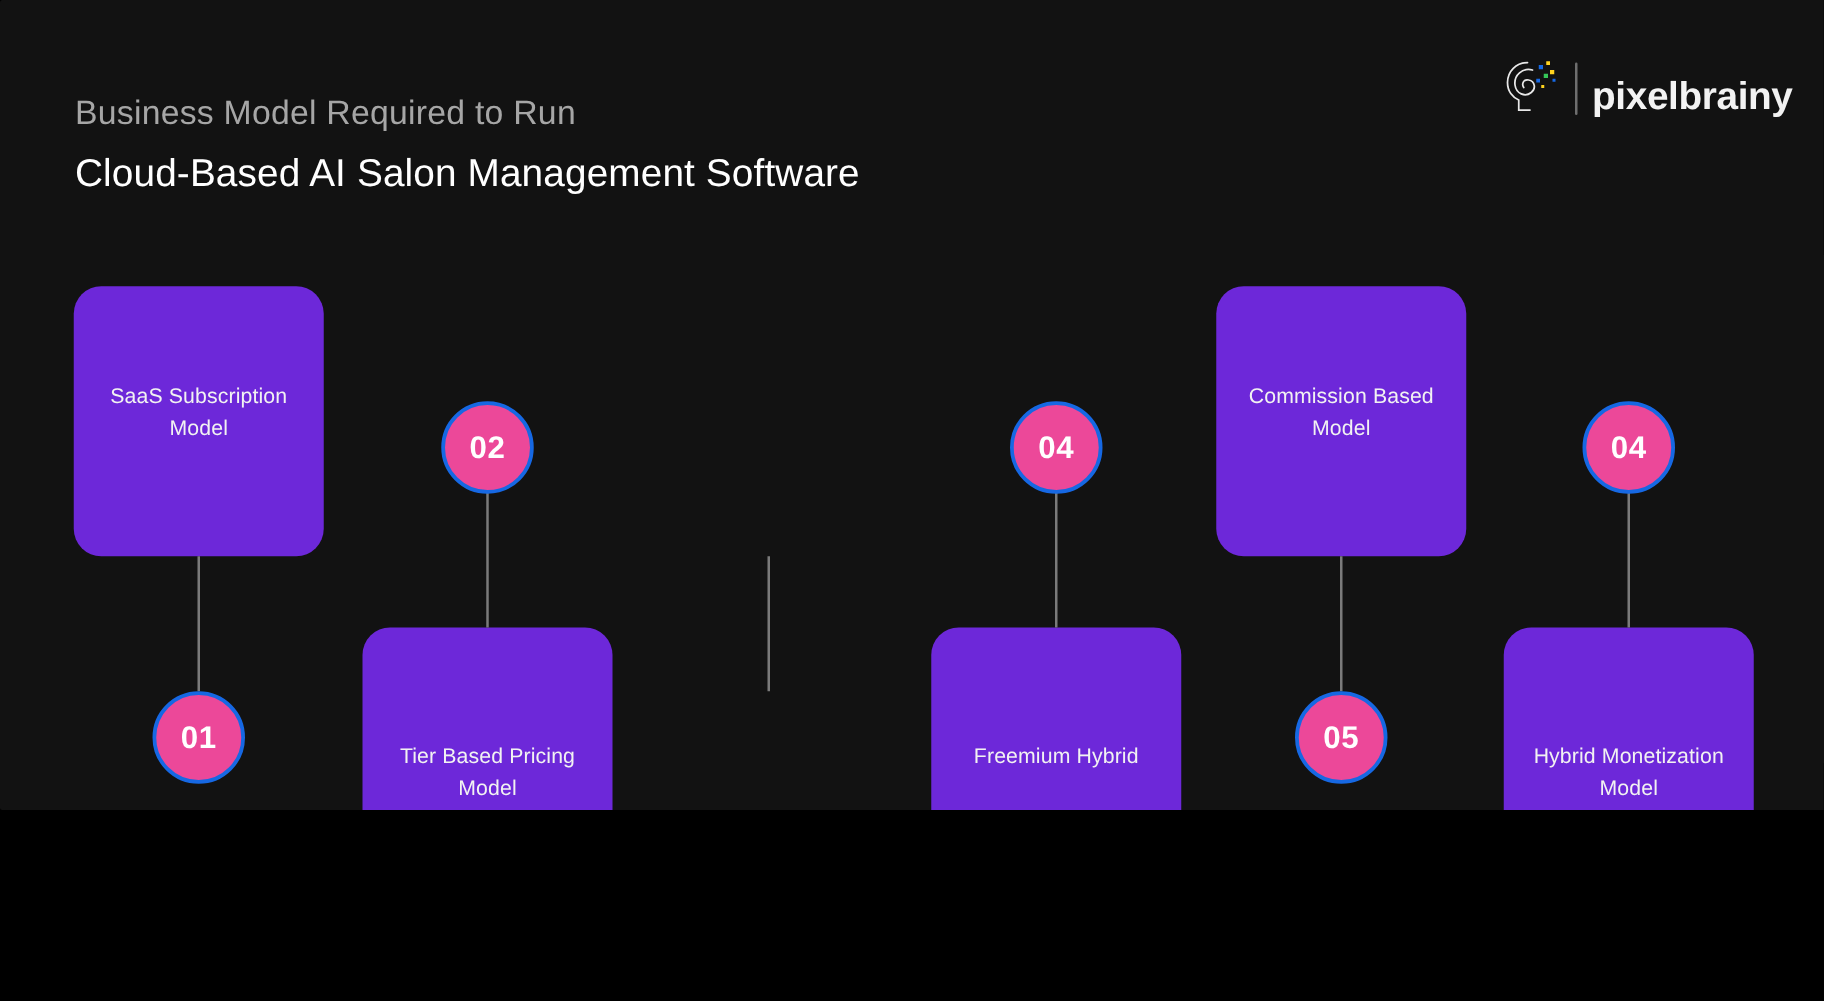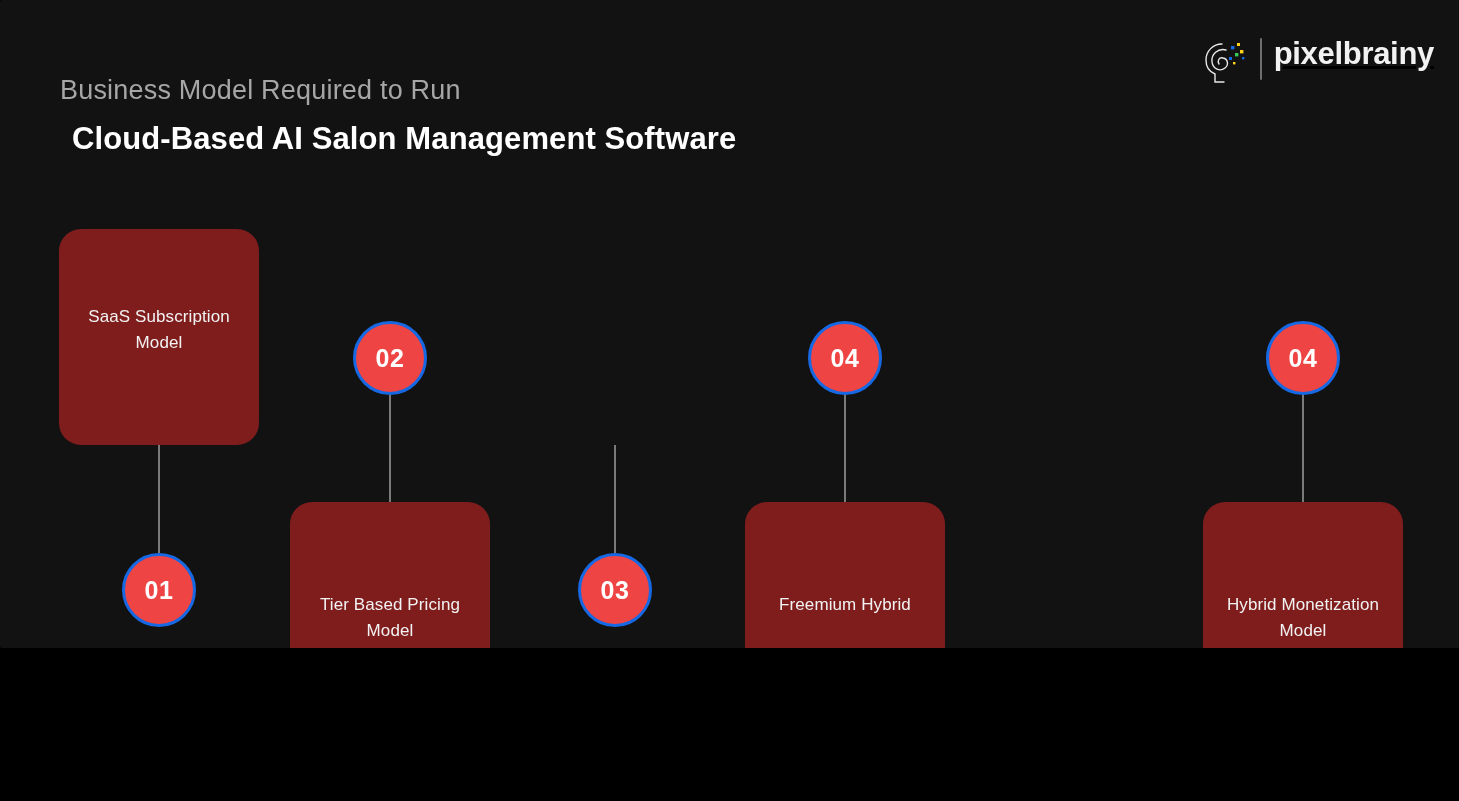--- a/index.html
+++ b/index.html
@@ -36,38 +36,37 @@
     font-size: 27px;
     font-weight: 400;
     letter-spacing: 0.2px;
     color: #a6a6a6;
     line-height: 1.25;
     margin: 0 0 12px 0;
     white-space: nowrap;
   }
   .headline {
     font-size: 31px;
-    font-weight: 700;
+    font-weight: 400;
     letter-spacing: 0.1px;
     color: #ffffff;
     line-height: 1.25;
-    margin: 12px;
+    margin: 0;
     white-space: nowrap;
   }
 
   
   .logo {
     position: absolute;
     right: 44px;
     top: 38px;
     display: flex;
-    align-items: flex-start;
+    align-items: flex-end;
     gap: 12px;
     height: 54px;
-    text-decoration: underline;
   }
   .logo-mark {
     width: 46px;
     height: 48px;
     display: block;
   }
   .logo-divider {
     width: 2px;
     height: 42px;
     background: #6e6e6e;
@@ -97,21 +96,21 @@
     top: 0;
     width: 230px;
     height: 801px;
   }
 
   .card {
     position: absolute;
     left: 15px;
     width: 200px;
     height: 216px;
-    background: #7f1d1d;
+    background: #6d28d9;
     border-radius: 22px;
     box-sizing: border-box;
     display: flex;
     justify-content: center;
   }
   .card-label {
     font-size: 17px;
     font-weight: 500;
     color: #f2f2f2;
     line-height: 1.55;
@@ -145,21 +144,21 @@
     background: #7a7a7a;
   }
 
   .badge {
     position: absolute;
     left: 78px;
     width: 74px;
     height: 74px;
     border-radius: 50%;
     border: 3px solid #1668e3;
-    background: #ef4444;
+    background: #ec4899;
     display: flex;
     align-items: center;
     justify-content: center;
     box-sizing: border-box;
   }
   .badge-num {
     font-size: 25px;
     font-weight: 700;
     color: #ffffff;
     letter-spacing: 0.5px;
@@ -209,35 +208,41 @@
         <div class="card-label">Tier Based Pricing Model</div>
       </div>
       <div class="connector"></div>
       <div class="badge">
         <span class="badge-num">02</span>
       </div>
     </div>
 
     <div class="col up" style="left:500px">
       <div class="connector"></div>
-      <div class="badge">
-        <span class="badge-num">03</span>
-      </div>
     </div>
 
     <div class="col down" style="left:730px">
       <div class="card">
         <div class="card-label">Freemium Hybrid</div>
       </div>
       <div class="connector"></div>
       <div class="badge">
         <span class="badge-num">04</span>
       </div>
     </div>
 
+    <div class="col up" style="left:958px">
+      <div class="card">
+        <div class="card-label">Commission Based Model</div>
+      </div>
+      <div class="connector"></div>
+      <div class="badge">
+        <span class="badge-num">05</span>
+      </div>
+    </div>
 
     <div class="col down" style="left:1188px">
       <div class="card">
         <div class="card-label">Hybrid Monetization Model</div>
       </div>
       <div class="connector"></div>
       <div class="badge">
         <span class="badge-num">04</span>
       </div>
     </div>

